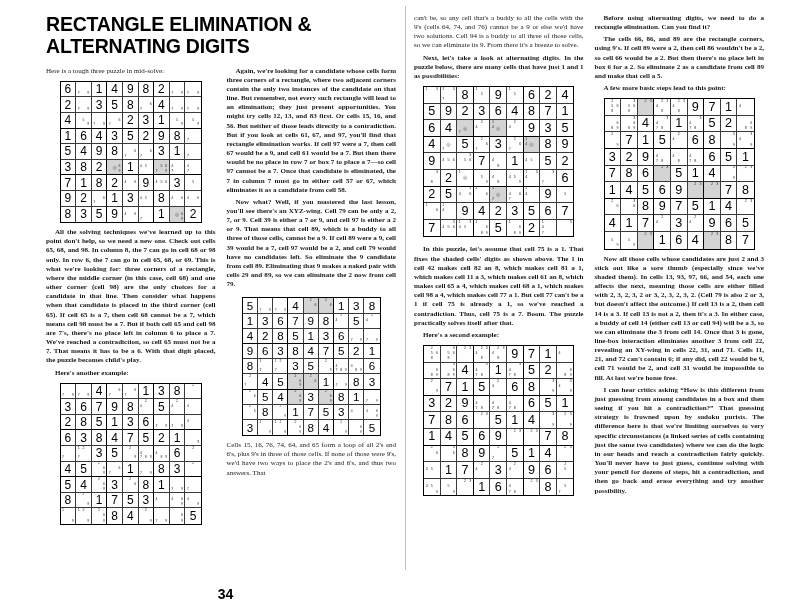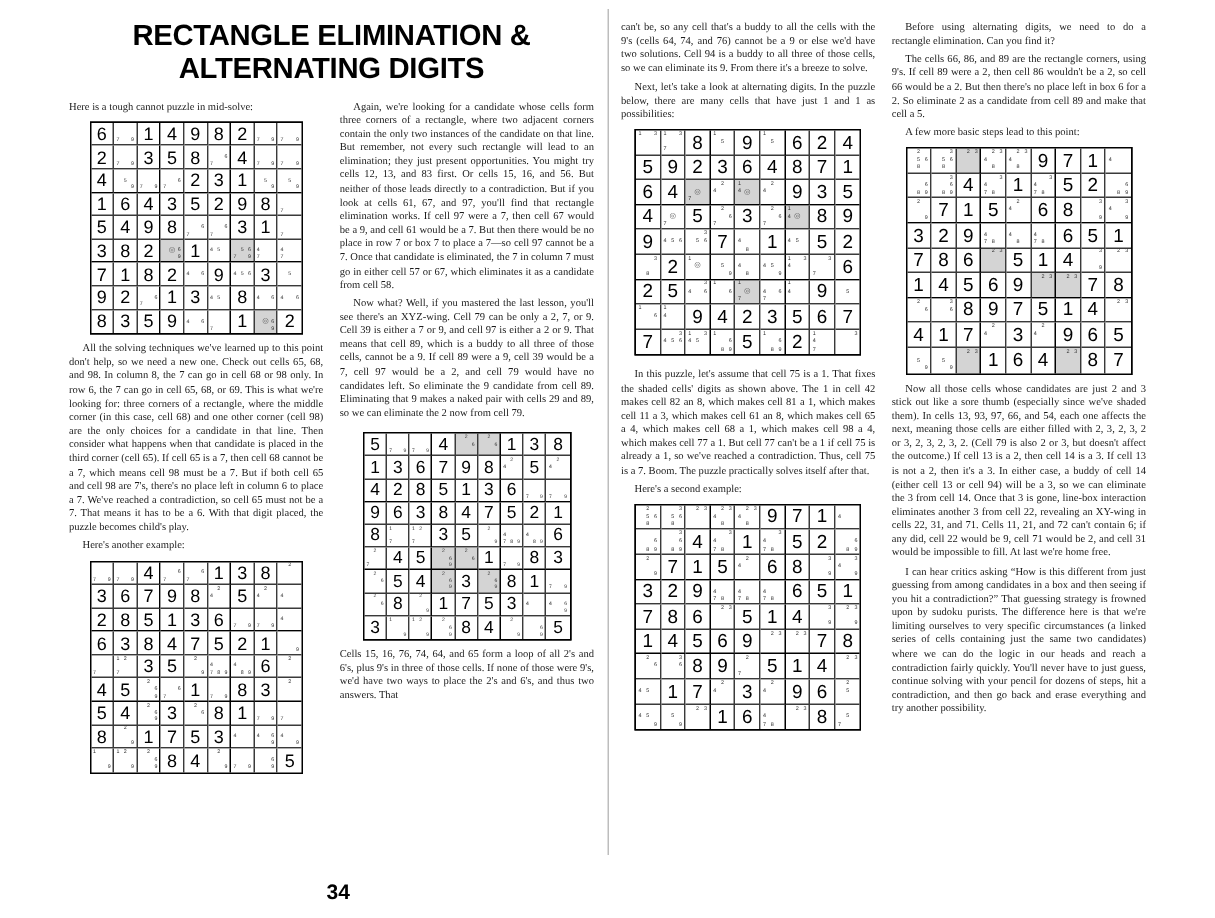--- a/index.html
+++ b/index.html
@@ -25,35 +25,34 @@
     position:absolute;left:50%;top:6px;bottom:42px;width:1px;
     background:#bdbdbd;
   }
   h1.title{
     font-family:"Liberation Sans",sans-serif;
     font-weight:bold;
     font-size:19.5px;
     line-height:1.12;
     letter-spacing:-0.2px;
     margin:0 0 9px 0;
-    text-align:center;
     color:#000;
   }
   h1.title .l2{display:block;}
   .cols{display:flex;gap:11px;}
   .col{width:50%;box-sizing:border-box;}
   p{
     margin:0;
     font-size:7.05px;
     line-height:9.15px;
     text-align:justify;
     hyphens:auto;
     color:#1a1a1a;
   }
-  p.ind{text-indent:9px;}
+  p.ind{text-indent:9px;font-weight:bold;}
   .vsp-s{height:3px;}
 
   
   .grid-wrap{display:flex;justify-content:center;margin:5px 0 5px 0;}
   .grid{
     display:grid;
     grid-template-columns:repeat(9,1fr);
     grid-template-rows:repeat(9,1fr);
     border:1.6px solid #000;
     background:#000;
@@ -127,21 +126,21 @@
   <div class="spread">
 
     <div class="leaf left">
       <h1 class="title">
         <span>RECTANGLE ELIMINATION &amp;</span>
         <span class="l2">ALTERNATING DIGITS</span>
       </h1>
       <div class="cols">
 
         <div class="col">
-          <p>Here is a tough cannot puzzle in mid-solve:</p>
+          <p>Here is a tough three puzzle in mid-solve:</p>
           <div class="grid-wrap">
             <div class="grid g1" id="grid1">
                 <div class="cell">
                   <div class="big">6</div>
                 </div>
                 <div class="cell">
                   <div class="pencil">
                     <span></span>
                     <span></span>
                     <span></span>

